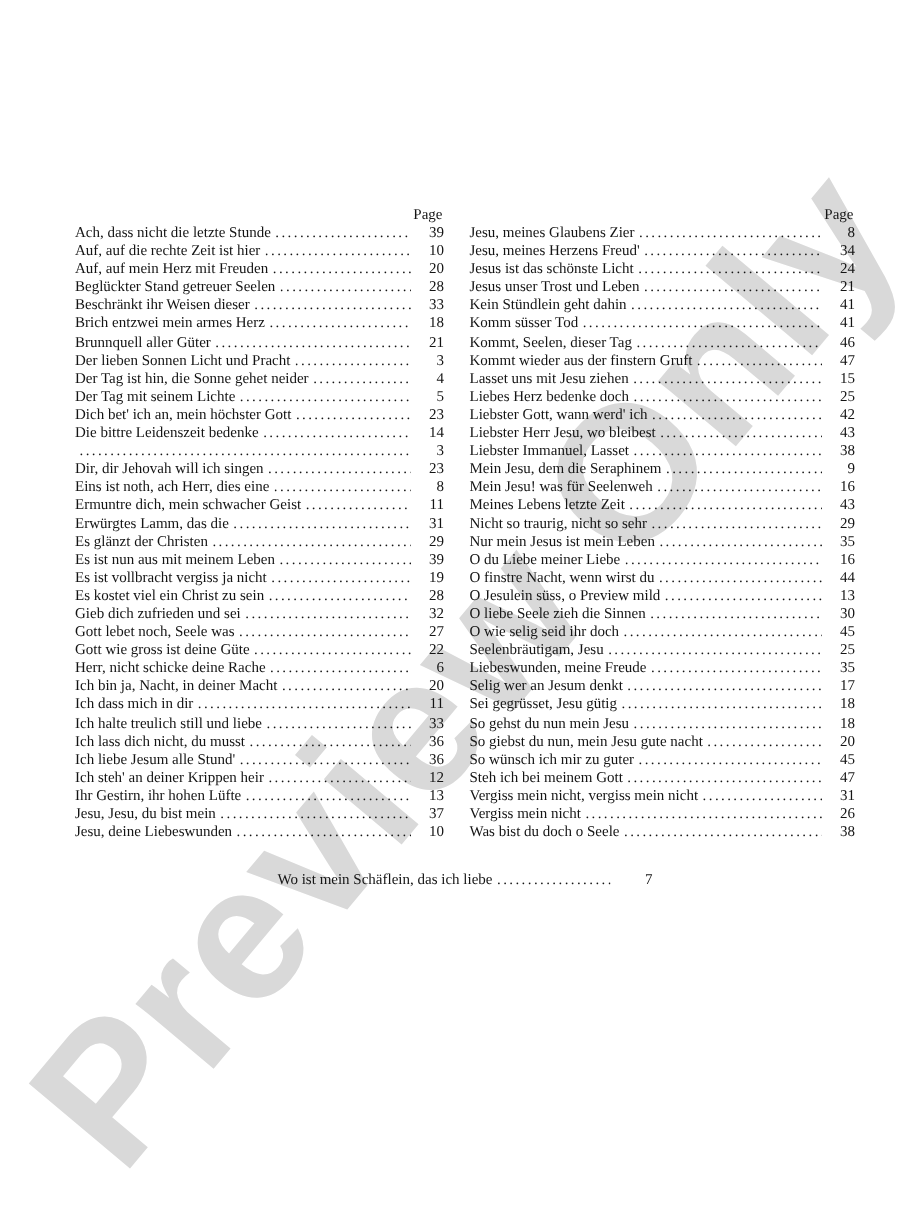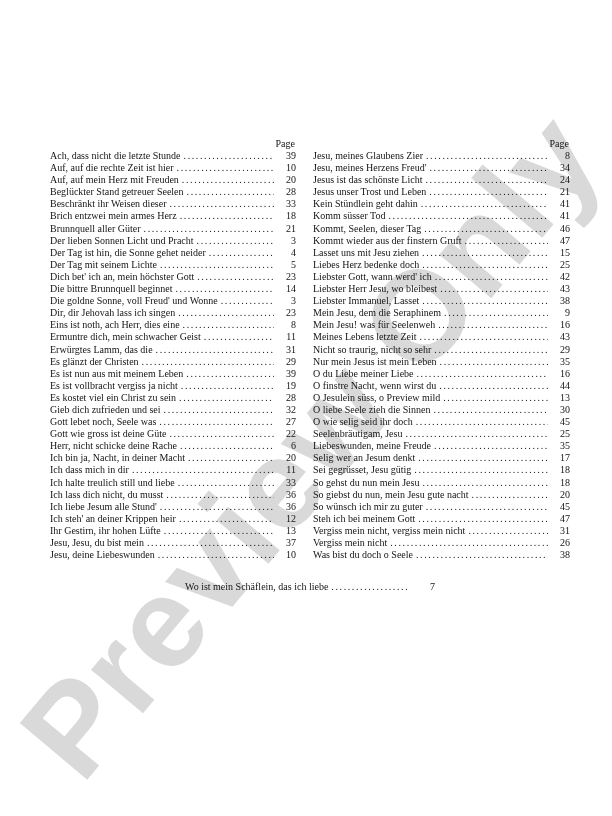--- a/index.html
+++ b/index.html
@@ -154,33 +154,32 @@
     <span class="num">5</span>
   </div>
 
   <div class="row">
     <span class="t">Dich bet' ich an, mein höchster Gott</span>
     <span class="leader">................................................................................................................................................................</span>
     <span class="num">23</span>
   </div>
 
   <div class="row">
-    <span class="t">Die bittre Brunnquell beginnet</span>
+    <span class="t">Die bittre Leidenszeit bedenke</span>
     <span class="leader">................................................................................................................................................................</span>
     <span class="num">14</span>
   </div>
 
   <div class="row">
-    <span class="t">Die goldne Sonne, voll Freud' und Wonne</span>
     <span class="leader">................................................................................................................................................................</span>
     <span class="num">3</span>
   </div>
 
   <div class="row">
-    <span class="t">Dir, dir Jehovah lass ich singen</span>
+    <span class="t">Dir, dir Jehovah will ich singen</span>
     <span class="leader">................................................................................................................................................................</span>
     <span class="num">23</span>
   </div>
 
   <div class="row">
     <span class="t">Eins ist noth, ach Herr, dies eine</span>
     <span class="leader">................................................................................................................................................................</span>
     <span class="num">8</span>
   </div>
 

